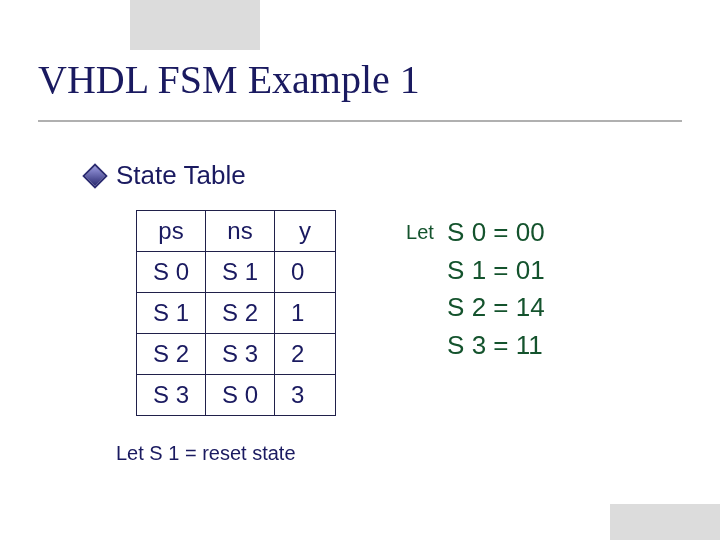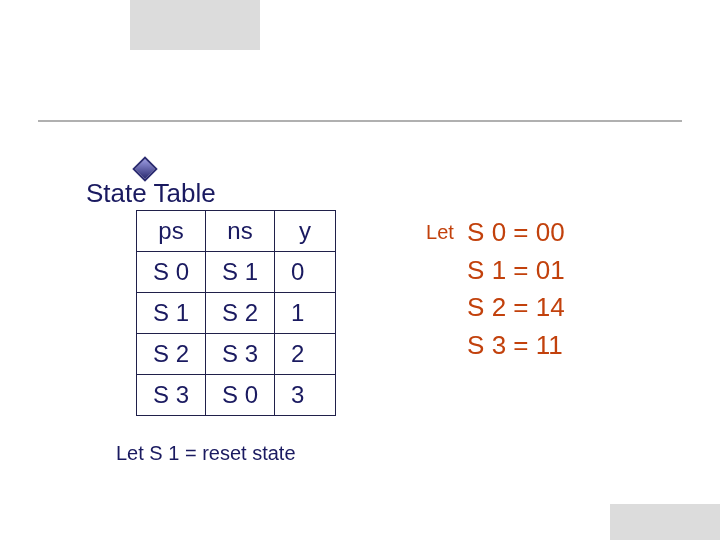--- a/index.html
+++ b/index.html
@@ -51,21 +51,20 @@
     background: #b0b0b0;
   }
   .bullet-row {
     position: absolute;
     left: 86px;
     top: 160px;
     display: flex;
     align-items: center;
     font-size: 26px;
     color: #1a1a60;
-    flex-direction: column;
   }
   .bullet-icon {
     width: 14px;
     height: 14px;
     transform: rotate(45deg);
     border: 2px solid #2a2a70;
     background: linear-gradient(135deg, #9a9ae0 0%, #2a2a70 100%);
     margin-right: 12px;
     flex: 0 0 auto;
   }
@@ -86,24 +85,24 @@
     padding: 6px 16px;
     font-size: 24px;
     font-weight: normal;
     color: #1a1a60;
     min-width: 28px;
   }
   .state-table th {
     font-weight: normal;
   }
   .encodings {
-    margin-left: 90px;
+    margin-left: 70px;
     margin-top: 4px;
     font-size: 26px;
-    color: #c2410c;
+    color: #14532d;
     line-height: 1.45;
   }
   .enc-let {
     display: inline-block;
     vertical-align: top;
     font-size: 20px;
     margin-right: 6px;
     padding-top: 4px;
   }
   .enc-block {
@@ -118,20 +117,21 @@
     color: #1a1a60;
   }
 </style>
 </head>
 <body>
 <div class="slide">
 
   <div class="top-accent"></div>
   <div class="bottom-accent"></div>
 
+  <div class="title">VHDL FSM Example 1</div>
   <div class="title-rule"></div>
 
   <div class="bullet-row">
     <div class="bullet-icon"></div>
     <span>State Table</span>
   </div>
 
   <div class="content">
     <table class="state-table">
       <tbody>

